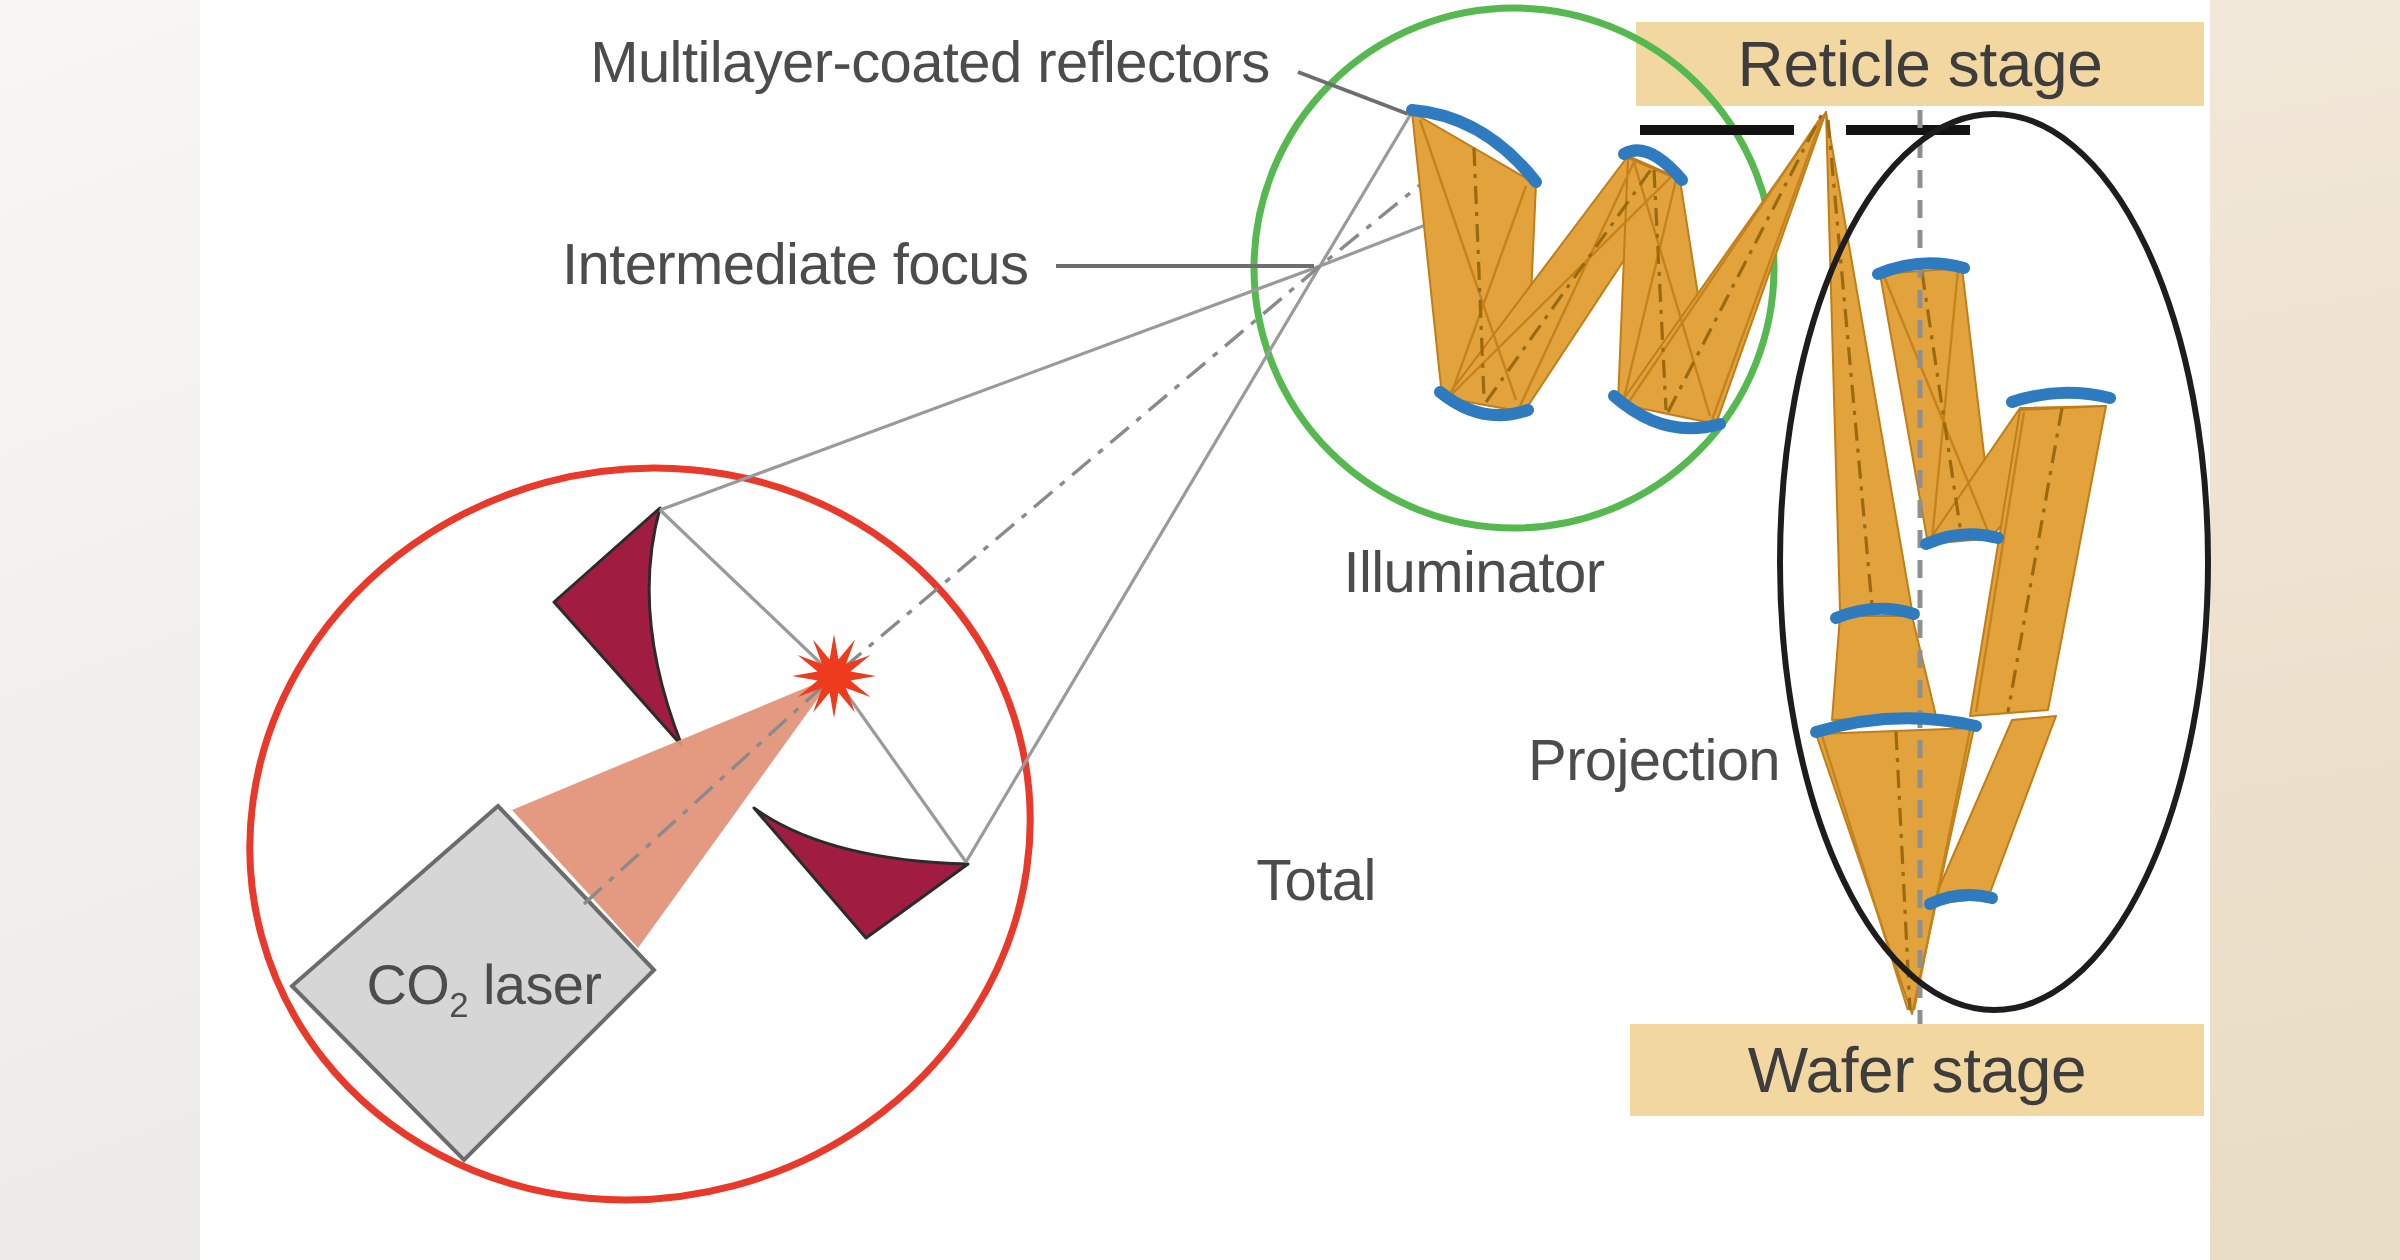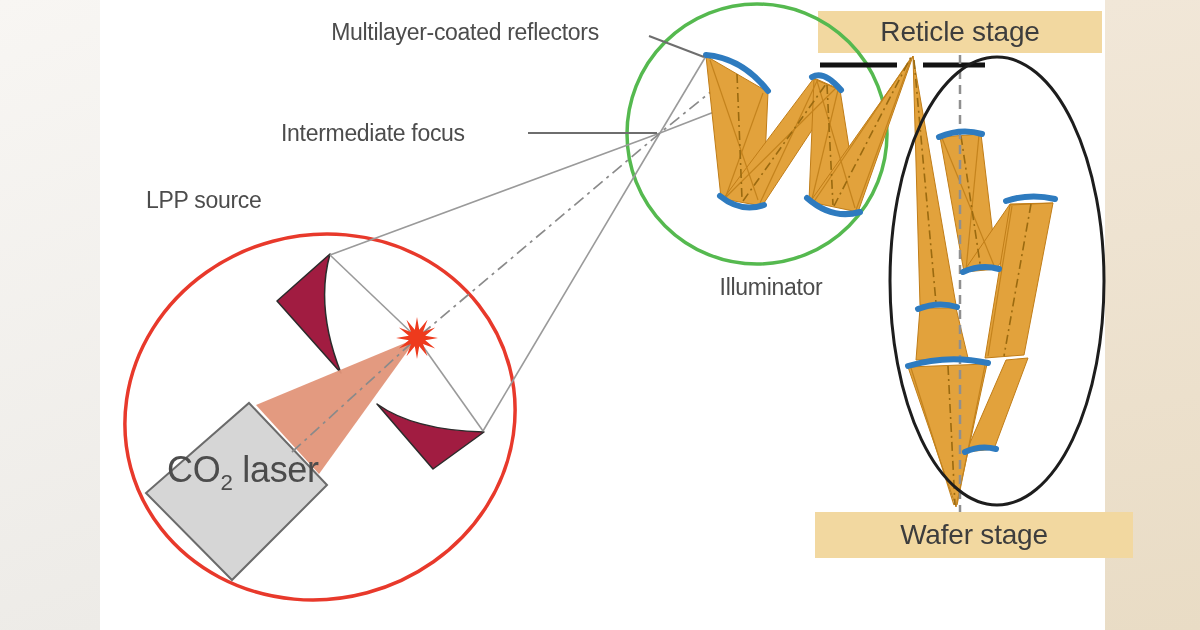--- a/index.html
+++ b/index.html
@@ -14,25 +14,25 @@
   html,body{margin:0;padding:0;}
   .stage{position:relative;width:1200px;height:630px;overflow:hidden;
          font-family:"Liberation Sans",sans-serif;background:var(--canvas);}
   .bg-left{position:absolute;left:0;top:0;width:100px;height:630px;z-index:0;
            background:linear-gradient(160deg,var(--bg-left-top) 0%,var(--bg-left-bottom) 100%);}
   .canvas-area{position:absolute;left:100px;top:0;width:1005px;height:630px;background:var(--canvas);z-index:0;}
   .bg-right{position:absolute;left:1105px;top:0;width:95px;height:630px;z-index:0;
             background:linear-gradient(170deg,var(--bg-right-top) 0%,var(--bg-right-bottom) 100%);}
   .banner{position:absolute;background:var(--banner-fill);z-index:1;display:flex;align-items:center;justify-content:center;}
   .banner-reticle{left:818px;top:11px;width:284px;height:42px;}
-  .banner-wafer{left:815px;top:512px;width:318px;height:46px;}
+  .banner-wafer{left:815px;top:512px;width:287px;height:46px;}
   svg.diagram{position:absolute;left:0;top:0;z-index:2;pointer-events:none;}
-  .lbl{position:absolute;z-index:3;color:var(--label-text);font-size:23px;line-height:31px;letter-spacing:-0.3px;}
+  .lbl{position:absolute;z-index:3;color:var(--label-text);font-size:29px;line-height:31px;letter-spacing:-0.3px;}
   .center{text-align:center;} .right{text-align:right;}
-  .banner-text{position:relative;z-index:3;color:#3d3d3d;font-size:28px;font-weight:500;letter-spacing:-0.2px;}
+  .banner-text{position:relative;z-index:3;color:#3d3d3d;font-size:32px;font-weight:500;letter-spacing:-0.2px;}
   sub.co2{font-size:0.62em;}
   
   .ray{stroke:var(--ray-gray);stroke-width:1.6;}
   .ptr{stroke:#6e6e6e;stroke-width:2;}
   .axis{stroke:var(--axis-gray);stroke-width:1.7;fill:none;stroke-dasharray:12 5 3 5;}
   .src-ell{fill:none;stroke:var(--source-ellipse);stroke-width:3.5;}
   .ill-circ{fill:none;stroke:var(--illuminator-circle);stroke-width:3.5;}
   .po-ell{fill:none;stroke:var(--projection-ellipse);stroke-width:3;}
   .crimson{fill:var(--collector-mirror);stroke:#2b2b2b;stroke-width:1.5;stroke-linejoin:round;}
   .laser{fill:var(--laser-fill);stroke:var(--laser-edge);stroke-width:2;}
@@ -145,26 +145,27 @@
     <line class="ptr" x1="649" y1="36" x2="704" y2="57"></line>
     <line class="ptr" x1="528" y1="133" x2="657" y2="133"></line>
   </svg>
 
   <div class="lbl center" style="left:270px;top:17px;width:390px">
     <div>Multilayer-coated reflectors</div>
   </div>
 
   <div class="lbl" style="left:281px;top:118px">Intermediate focus</div>
 
-  <div class="lbl" style="left:146px;top:185px">LPP source</div>
 
 
-  <div class="lbl center" style="left:167px;top:454px;width:150px;font-size:36px"><span>CO</span><sub class="co2">2</sub>&nbsp;<span>laser</span></div>
+  <div class="lbl center" style="left:167px;top:477px;width:150px;font-size:28px"><span>CO</span><sub class="co2">2</sub>&nbsp;<span>laser</span></div>
 
-  <div class="lbl center" style="left:700px;top:272px;width:142px">Illuminator</div>
+  <div class="lbl center" style="left:666px;top:272px;width:142px">Illuminator</div>
 
   <div class="lbl right" style="left:730px;top:366px;width:160px">
+    <div>Projection</div>
   </div>
 
   <div class="lbl center" style="left:527px;top:426px;width:262px">
+    <div>Total</div>
   </div>
 
 </div>
 
 </body></html>

